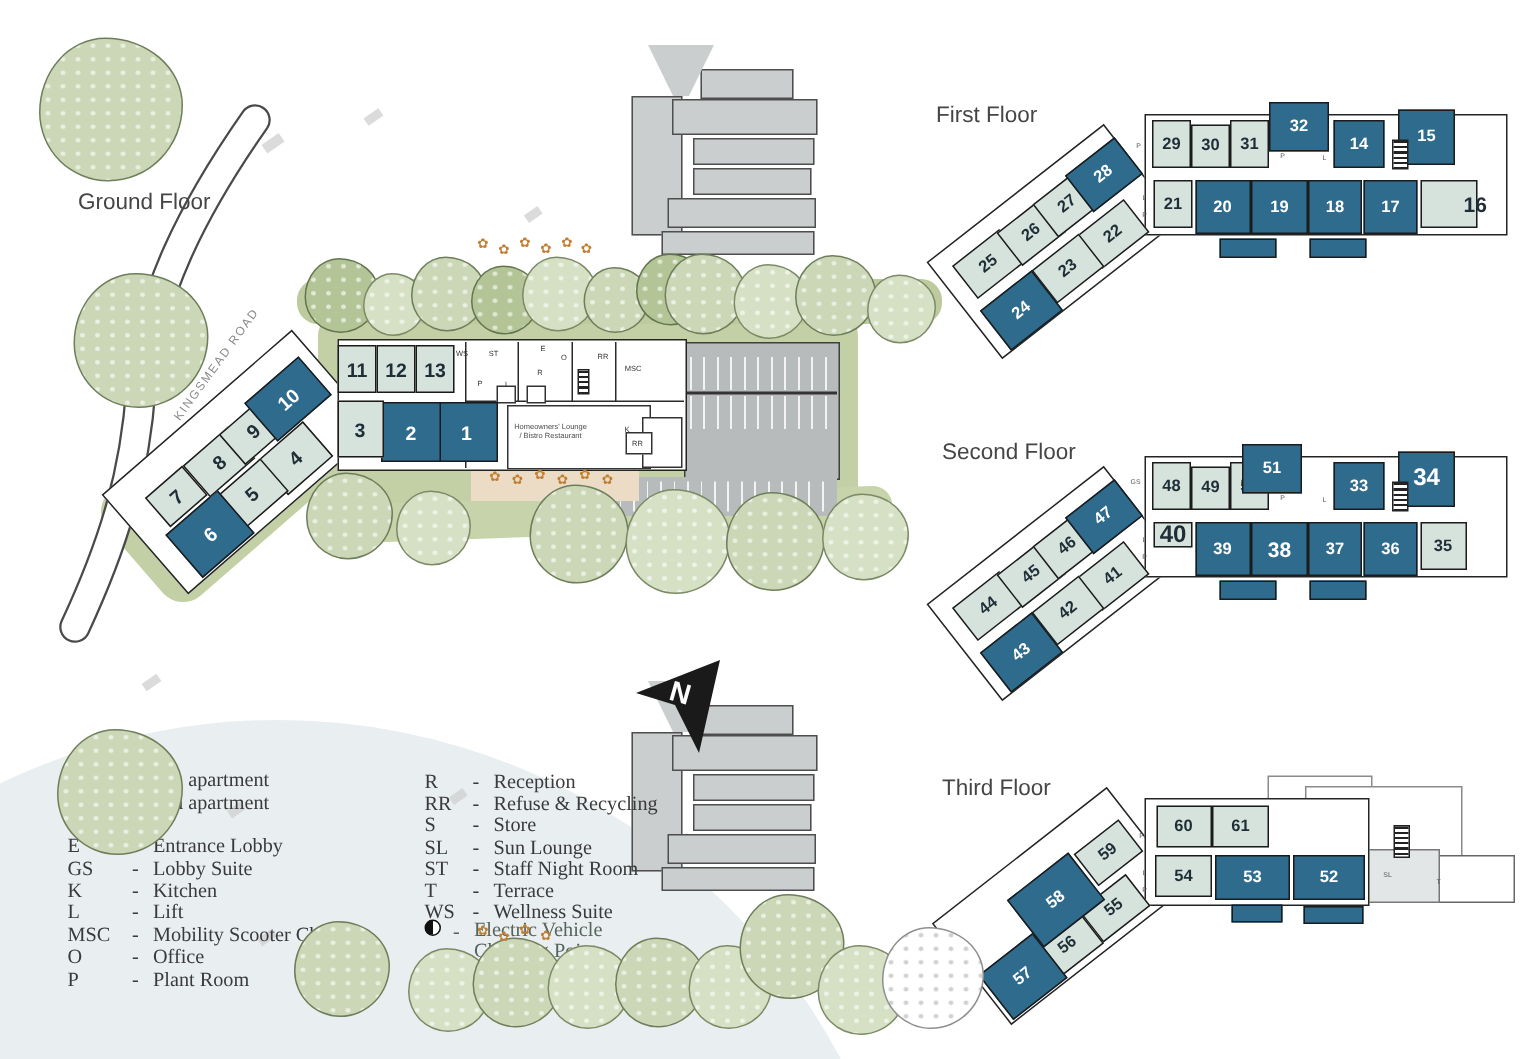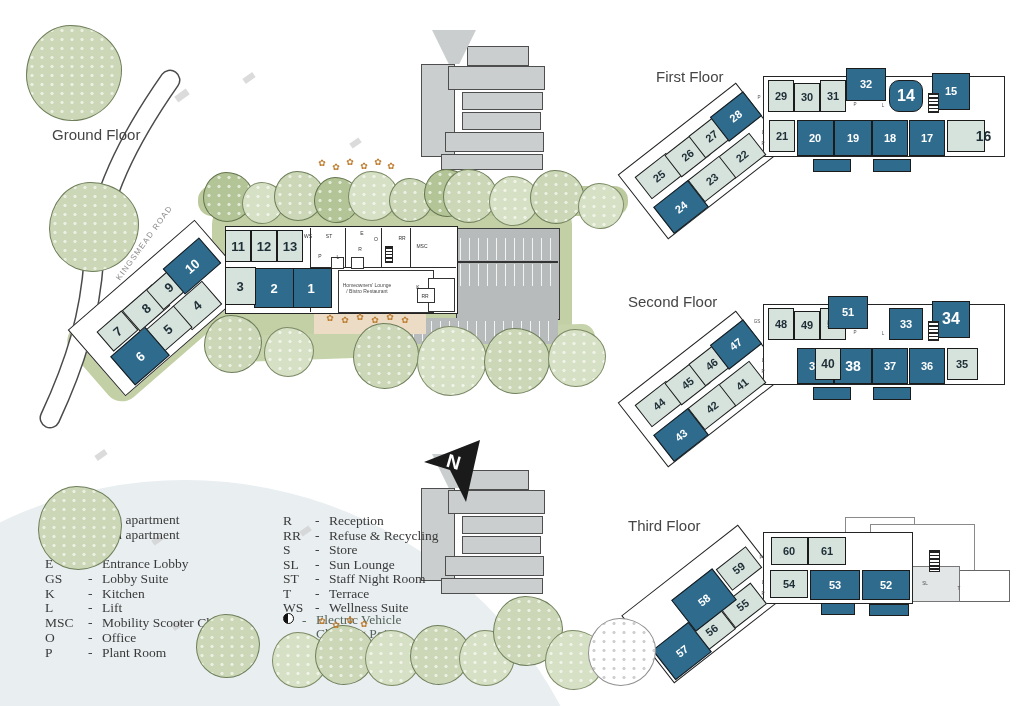--- a/index.html
+++ b/index.html
@@ -111,21 +111,21 @@
   <div class="bbar" style="left:763px;top:304px;width:242px;height:81px"></div>
 
   <div class="roof" style="left:845px;top:517px;width:70px;height:16px"></div>
   <div class="roof" style="left:870px;top:524px;width:105px;height:48px"></div>
   <div class="roof" style="left:958px;top:570px;width:52px;height:32px;border-color:#666"></div>
   <div class="roofgray" style="left:898px;top:566px;width:62px;height:36px"></div>
   <div class="bwing" style="left:632px;top:561px;width:148px;height:86px;transform:rotate(-38deg)"></div>
   <div class="bbar" style="left:763px;top:532px;width:150px;height:72px"></div>
 
   <div class="floorlbl" style="left:52px;top:126px">Ground Floor</div>
-  <div class="floorlbl" style="left:656px;top:68px">First Floor</div>
+  <div class="floorlbl" style="left:624px;top:68px">First Floor</div>
   <div class="floorlbl" style="left:628px;top:293px">Second Floor</div>
   <div class="floorlbl" style="left:628px;top:517px">Third Floor</div>
 
   <svg id="northsvg" width="78" height="78">
     <polygon points="4,24 60,2 46,64 30,32" fill="#1a1a1a"></polygon>
     <text x="26" y="30" font-size="19" font-weight="bold" fill="#ffffff" font-family="Liberation Sans, sans-serif" transform="rotate(16 32 26)">N</text>
   </svg>
 
 <div class="gblock" style="left: 421px; top: 64px; width: 34px; height: 93px;"></div>
     <div class="gblock" style="left: 467px; top: 46px; width: 62px; height: 20px;"></div>
@@ -175,21 +175,21 @@
     </div>
     <div class="unit u1" style="left: 225px; top: 230px; width: 26px; height: 32px; font-size: 13px;">
       <span>11</span>
     </div>
     <div class="unit u1" style="left: 251px; top: 230px; width: 26px; height: 32px; font-size: 13px;">
       <span>12</span>
     </div>
     <div class="unit u1" style="left: 277px; top: 230px; width: 26px; height: 32px; font-size: 13px;">
       <span>13</span>
     </div>
-    <div class="unit u2" style="left: 889px; top: 80px; width: 34px; height: 32px; font-size: 16px; border-radius: 10px;">
+    <div class="unit u2" style="left: 889px; top: 80px; width: 34px; height: 32px; font-size: 11px;">
       <span>14</span>
     </div>
     <div class="unit u2" style="left: 932px; top: 72.5px; width: 38px; height: 37px; font-size: 11px;">
       <span>15</span>
     </div>
     <div class="unit u1" style="left: 946.5px; top: 120px; width: 21px; height: 32px; font-size: 14px; padding-left: 36px;">
       <span>16</span>
     </div>
     <div class="unit u2" style="left: 909px; top: 120px; width: 36px; height: 36px; font-size: 11px;">
       <span>17</span>
@@ -253,21 +253,21 @@
     </div>
     <div class="unit u2" style="left: 872px; top: 348px; width: 36px; height: 36px; font-size: 11px;">
       <span>37</span>
     </div>
     <div class="unit u2" style="left: 834px; top: 348px; width: 38px; height: 36px; font-size: 14px;">
       <span>38</span>
     </div>
     <div class="unit u2" style="left: 796.5px; top: 348px; width: 37px; height: 36px; font-size: 11px;">
       <span>39</span>
     </div>
-    <div class="unit u1" style="left: 815px; top: 348px; width: 26px; height: 32px; font-size: 12px;">
+    <div class="unit u1" style="left: 769px; top: 348px; width: 26px; height: 17px; font-size: 16px;">
       <span>40</span>
     </div>
     <div class="unit u1" style="left: 722px; top: 370px; width: 40px; height: 28px; transform: rotate(-38deg); font-size: 11px;">
       <span>41</span>
     </div>
     <div class="unit u1" style="left: 692px; top: 393px; width: 40px; height: 28px; transform: rotate(-38deg); font-size: 11px;">
       <span>42</span>
     </div>
     <div class="unit u2" style="left: 659px; top: 418px; width: 44px; height: 34px; transform: rotate(-38deg); font-size: 11px;">
       <span>43</span>

